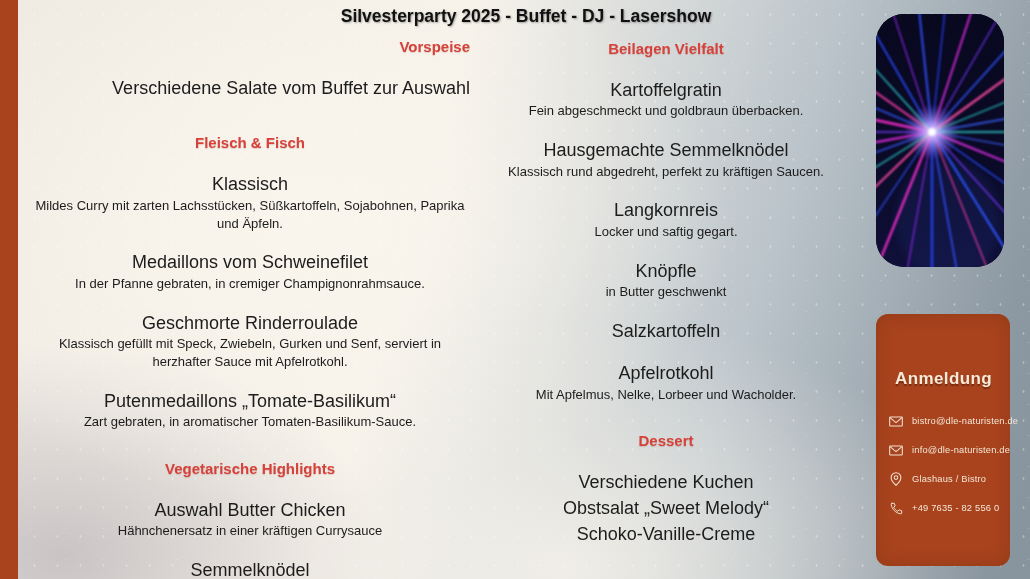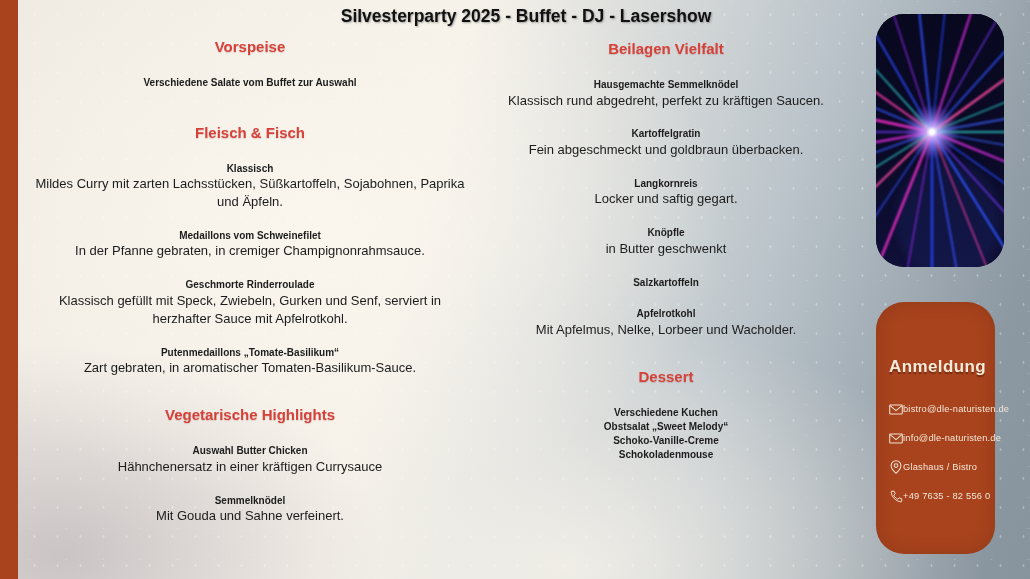--- a/index.html
+++ b/index.html
@@ -29,45 +29,45 @@
     padding-left:11px;
   }
   .col{position:absolute;text-align:center;}
   .col-left{left:30px;top:38px;width:440px;}
   .col-right{left:488px;top:40px;width:356px;}
   .menu-section{margin-bottom:29px;}
   .section-title{
     margin:0 0 21px 0;font-size:15px;font-weight:bold;color:#d6423a;
     text-shadow:0 1px 1px rgba(120,40,35,.18);
   }
-  .section-vorspeise{margin-bottom:34px;}
+  .section-vorspeise{margin-bottom:34px;text-align:right;}
   .menu-item{margin-bottom:18px;}
-  .item-name{font-size:10px;font-weight:bold;line-height:1.35;}
+  .item-name{font-size:18px;font-weight:normal;line-height:1.35;}
   .item-desc{font-size:13px;line-height:1.38;}
   .item-desc:empty{display:none;}
   .compact .menu-item{margin-bottom:0;}
   .compact .item-name{line-height:1.42;}
   
   .laser{
     position:absolute;left:876px;top:14px;width:128px;height:253px;
     border-radius:28px;overflow:hidden;background:#05051a;
   }
   .laser svg{display:block;width:100%;height:100%;}
   .reg-card{
-    position:absolute;left:876px;top:302px;width:119px;height:252px;
-    border-radius:28px;background:#a8431d;
+    position:absolute;left:876px;top:314px;width:134px;height:252px;
+    border-radius:12px;background:#a8431d;
     box-shadow:inset 0 0 18px rgba(60,20,5,.18);
     box-sizing:border-box;padding:55px 12px 0 13px;
   }
   .card-title{
     text-align:center;font-size:17px;font-weight:bold;color:#f6ead9;
     letter-spacing:.4px;margin:0 0 25px 0;
     text-shadow:0 1.5px 1px rgba(80,25,5,.55);
   }
-  .contact-row{display:flex;align-items:center;margin-bottom:15px;}
+  .contact-row{display:flex;align-items:center;gap:9px;margin-bottom:15px;}
   .cicon{flex:0 0 14px;width:14px;height:14px;display:flex;align-items:center;justify-content:center;}
   .cicon svg{display:block;}
   .ctext{font-size:9.3px;color:#f3e7d7;letter-spacing:.2px;white-space:nowrap;}
 </style>
 </head>
 <body>
 
 <div class="poster">
   <div class="content">
     <div class="left-bar"></div>
@@ -115,28 +115,28 @@
           <div class="item-desc">Mit Gouda und Sahne verfeinert.</div>
         </div>
       </section>
     </div>
 
     <div class="col col-right">
 
       <section class="menu-section">
         <h2 class="section-title">Beilagen Vielfalt</h2>
         <div class="menu-item">
+          <div class="item-name">Kartoffelgratin</div>
+          <div class="item-desc">Fein abgeschmeckt und goldbraun überbacken.</div>
+        </div>
+        <div class="menu-item">
           <div class="item-name">Hausgemachte Semmelknödel</div>
           <div class="item-desc">Klassisch rund abgedreht, perfekt zu kräftigen Saucen.</div>
         </div>
         <div class="menu-item">
-          <div class="item-name">Kartoffelgratin</div>
-          <div class="item-desc">Fein abgeschmeckt und goldbraun überbacken.</div>
-        </div>
-        <div class="menu-item">
           <div class="item-name">Langkornreis</div>
           <div class="item-desc">Locker und saftig gegart.</div>
         </div>
         <div class="menu-item">
           <div class="item-name">Knöpfle</div>
           <div class="item-desc">in Butter geschwenkt</div>
         </div>
         <div class="menu-item">
           <div class="item-name">Salzkartoffeln</div>
 
@@ -150,23 +150,20 @@
       <section class="menu-section compact">
         <h2 class="section-title">Dessert</h2>
         <div class="menu-item">
           <div class="item-name">Verschiedene Kuchen</div>
         </div>
         <div class="menu-item">
           <div class="item-name">Obstsalat „Sweet Melody“</div>
         </div>
         <div class="menu-item">
           <div class="item-name">Schoko-Vanille-Creme</div>
-        </div>
-        <div class="menu-item">
-          <div class="item-name">Schokoladenmouse</div>
         </div>
       </section>
     </div>
 
     <div class="laser">
       <svg viewBox="0 0 128 253">
         <defs>
           <linearGradient id="bgDark" x1="0" y1="0" x2="0" y2="1">
             <stop offset="0" stop-color="#08081f"></stop>
             <stop offset="0.55" stop-color="#0a0a26"></stop>

